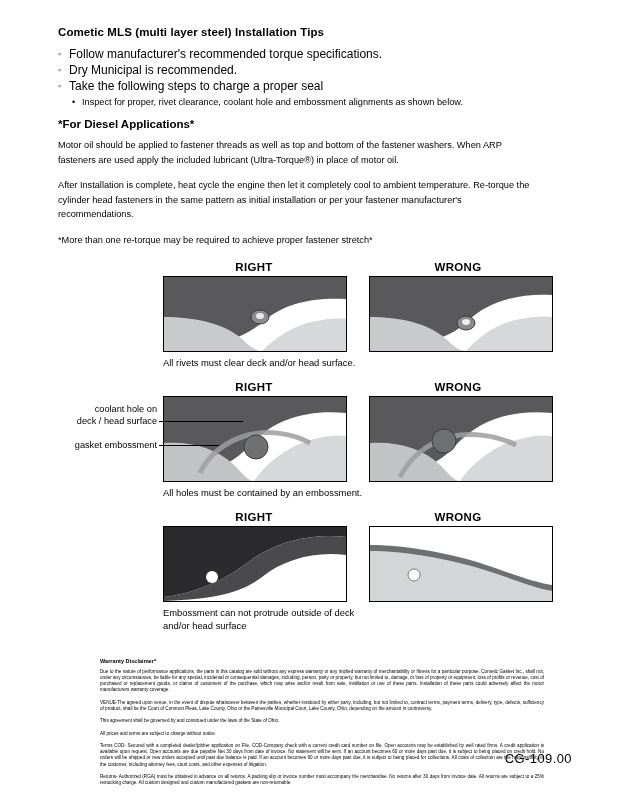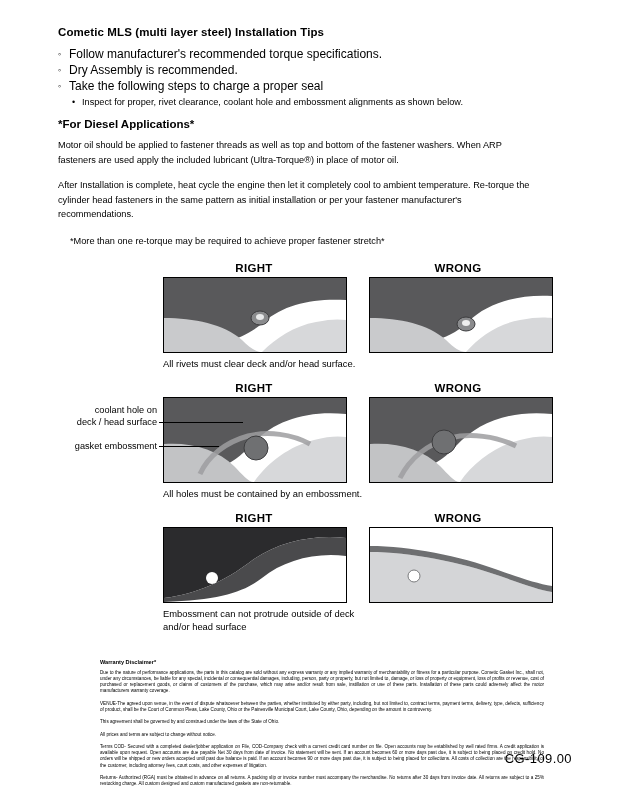--- a/index.html
+++ b/index.html
@@ -72,21 +72,21 @@
   }
   p.para {
     font-size: 9.2px;
     line-height: 14.5px;
     margin: 0 0 11px 0;
     max-width: 480px;
   }
   p.note {
     font-size: 9.2px;
     line-height: 14px;
-    margin: 12px;
+    margin: 0;
   }
 
   
   .figures {
     margin-top: 14px;
     position: relative;
   }
   .figrow {
     position: relative;
     margin: 0 auto;
@@ -169,21 +169,21 @@
 </style>
 </head>
 <body>
 
 <div class="page">
 
   <h1 class="title">Cometic MLS (multi layer steel) Installation Tips</h1>
 
   <ul class="bullets">
     <li>Follow manufacturer's recommended torque specifications.</li>
-    <li>Dry Assembly is recommended.</li>
+    <li>Dry Municipal is recommended.</li>
     <li>Take the following steps to charge a proper seal</li>
   </ul>
   <ul class="subbullets">
     <li>Inspect for proper, rivet clearance, coolant hole and embossment alignments as shown below.</li>
   </ul>
 
   <h2 class="subtitle">*For Diesel Applications*</h2>
   <p class="para">Motor oil should be applied to fastener threads as well as top and bottom of the fastener washers. When ARP fasteners are used apply the included lubricant (Ultra-Torque®) in place of motor oil.</p>
   <p class="para">After Installation is complete, heat cycle the engine then let it completely cool to ambient temperature. Re-torque the cylinder head fasteners in the same pattern as initial installation or per your fastener manufacturer's recommendations.</p>
   <p class="note">*More than one re-torque may be required to achieve proper fastener stretch*</p>

